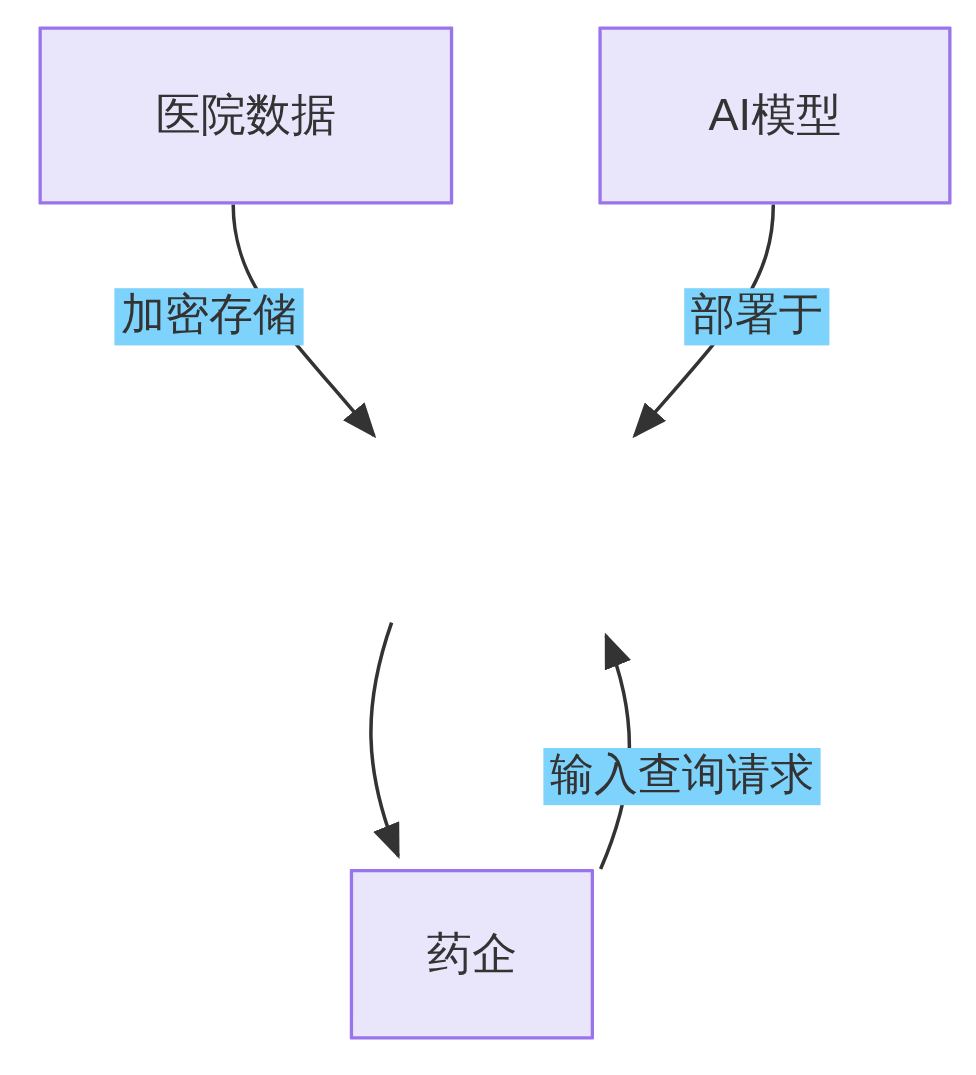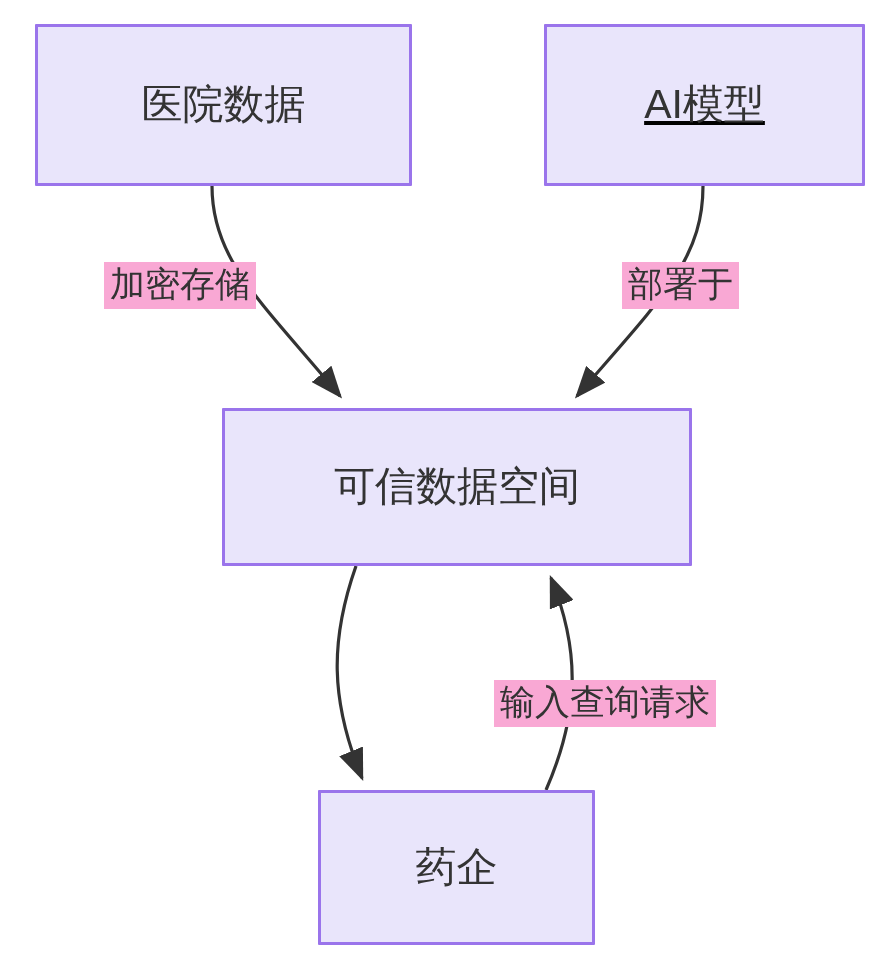--- a/index.html
+++ b/index.html
@@ -36,29 +36,29 @@
     z-index: 2;
   }
   .node-label {
     font-size: 41px;
     line-height: 1.1;
     color: #333333;
     white-space: nowrap;
     letter-spacing: 0px;
   }
   #node-hospital-data { left: 22px;  top: 24px;  width: 377px; height: 162px; margin-left: 13px; }
-  #node-ai-model     { left: 544px; top: 24px;  width: 321px; height: 162px; text-decoration: underline; }
+  #node-ai-model     { left: 544px; top: 24px;  width: 321px; height: 162px; }
   #node-trusted-space{ left: 222px; top: 408px; width: 470px; height: 158px; }
-  #node-pharma       { left: 318px; top: 790px; width: 277px; height: 155px; }
+  #node-pharma       { left: 318px; top: 790px; width: 222px; height: 155px; }
 
   .edge-label {
     position: absolute;
-    background: #f9a8d4;
+    background: #7dd3fc;
     color: #333333;
-    font-size: 35px;
+    font-size: 40px;
     line-height: 1.0;
     padding: 4px 6px 8px 6px;
     white-space: nowrap;
     z-index: 3;
     box-sizing: border-box;
   }
   #edge-label-encrypted-storage { left: 104px; top: 262px; }
   #edge-label-deployed-on       { left: 622px; top: 262px; }
   #edge-label-return-result      { left: 62px;  top: 645px; }
   #edge-label-input-query        { left: 494px; top: 645px; margin-top: 35px; }
@@ -85,23 +85,20 @@
   </svg>
 
   <div class="node-box" id="node-hospital-data">
     <span class="node-label">医院数据</span>
   </div>
 
   <div class="node-box" id="node-ai-model">
     <span class="node-label">AI模型</span>
   </div>
 
-  <div class="node-box" id="node-trusted-space">
-    <span class="node-label">可信数据空间</span>
-  </div>
 
   <div class="node-box" id="node-pharma">
     <span class="node-label">药企</span>
   </div>
 
   <div class="edge-label" id="edge-label-encrypted-storage">加密存储</div>
 
   <div class="edge-label" id="edge-label-deployed-on">部署于</div>
 
 

